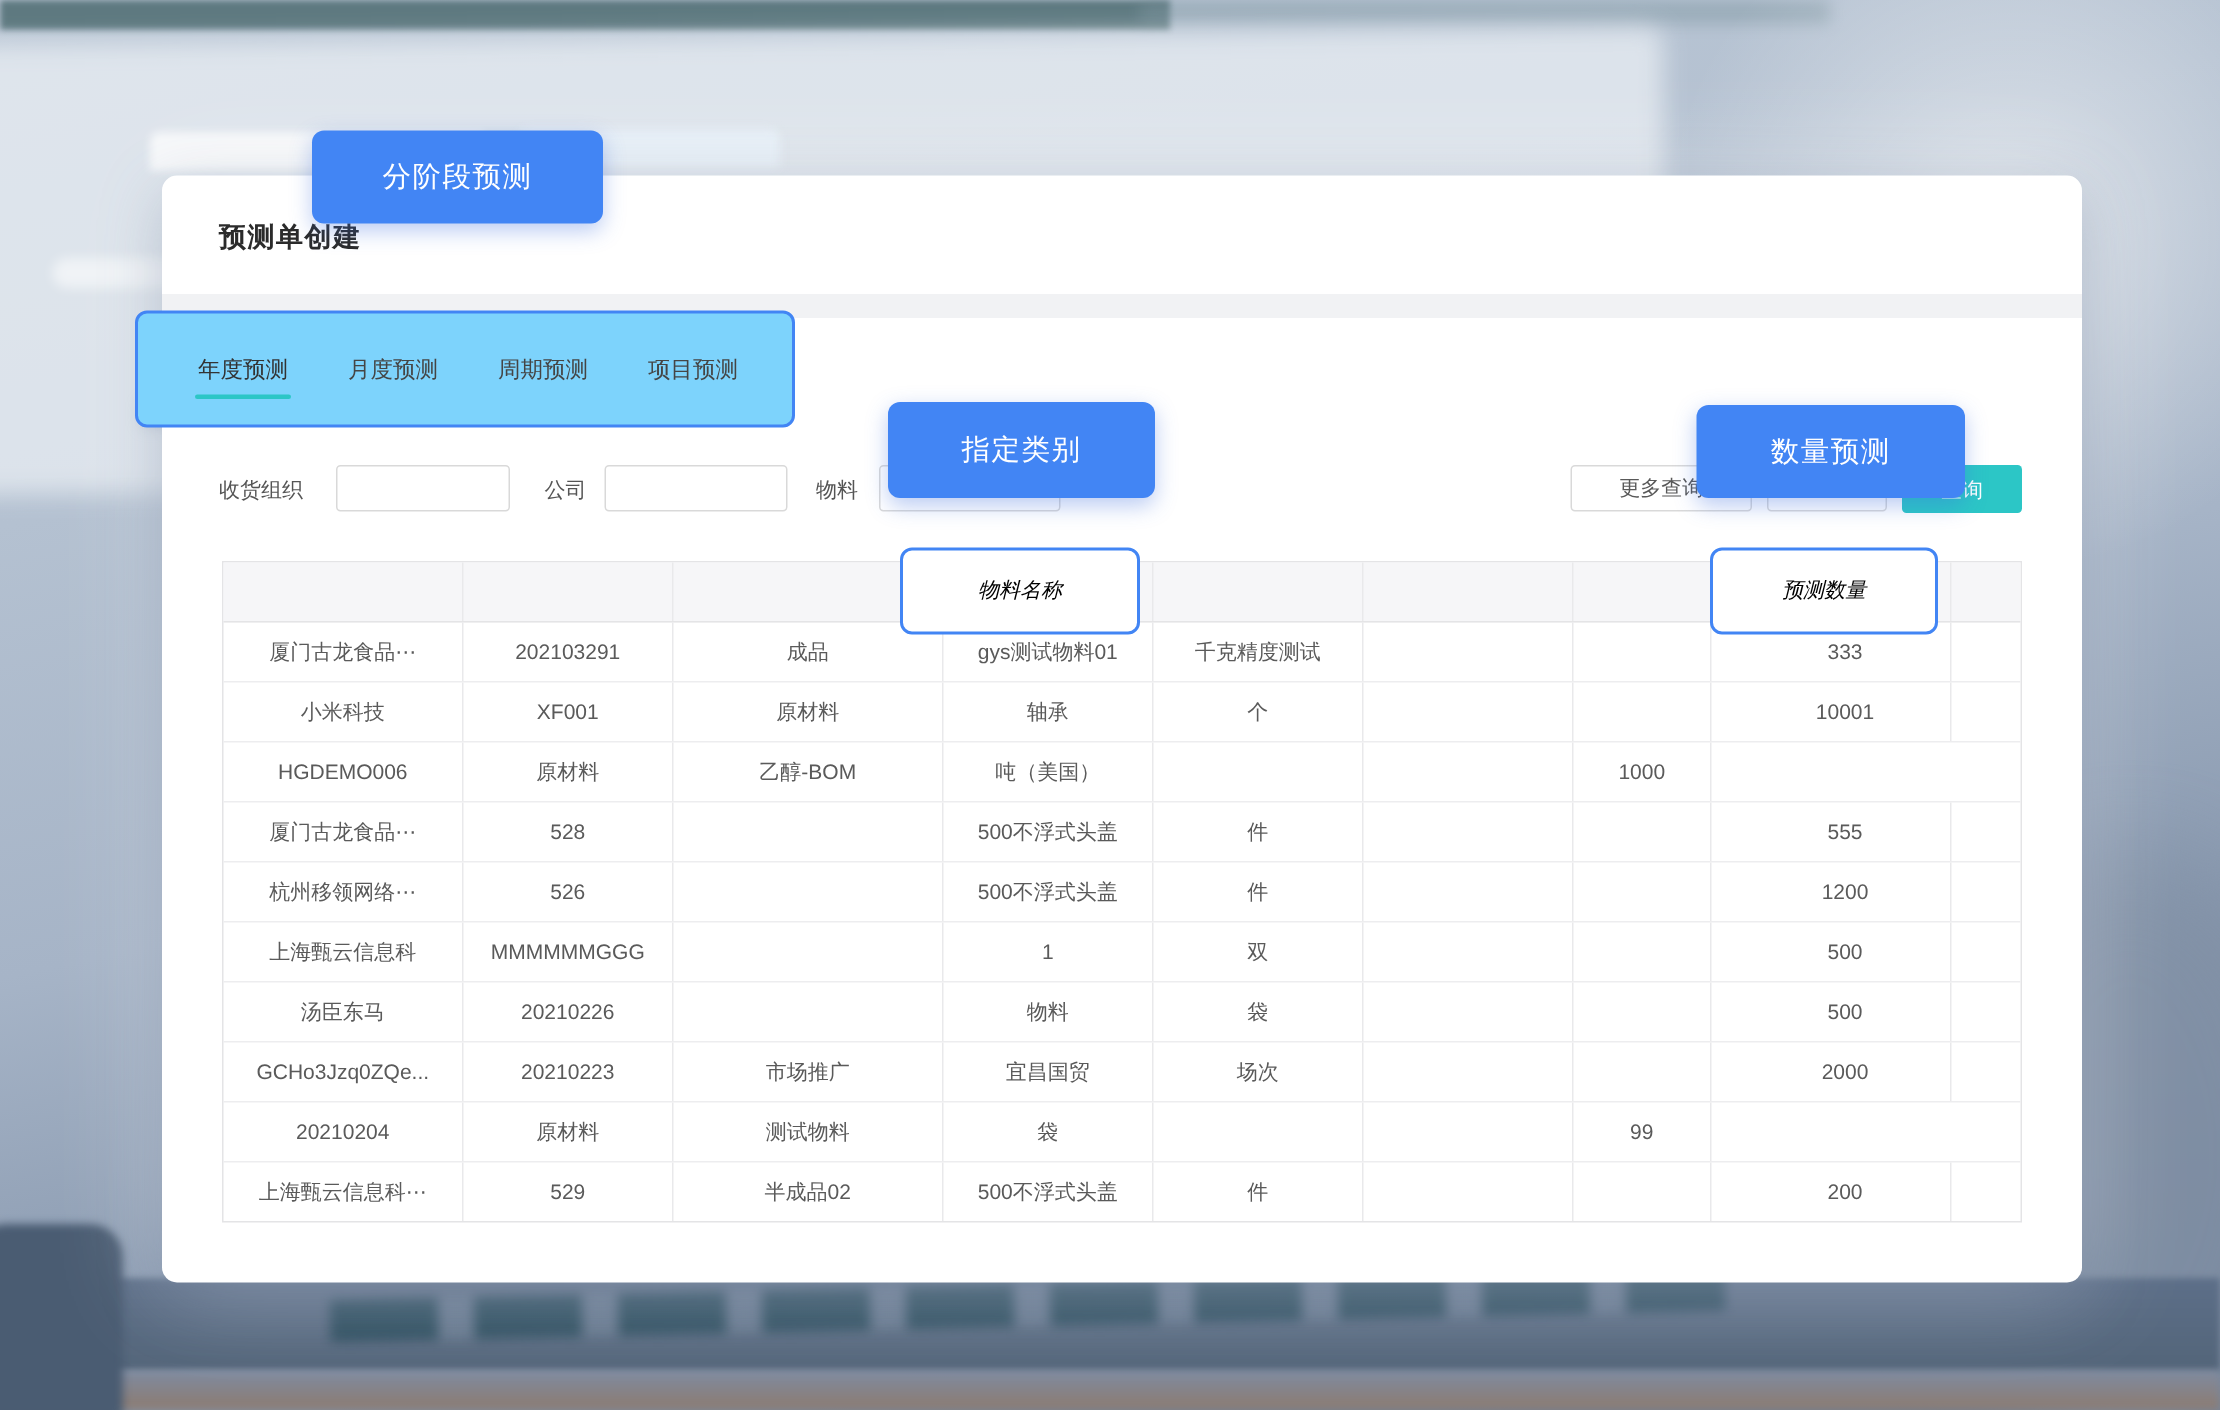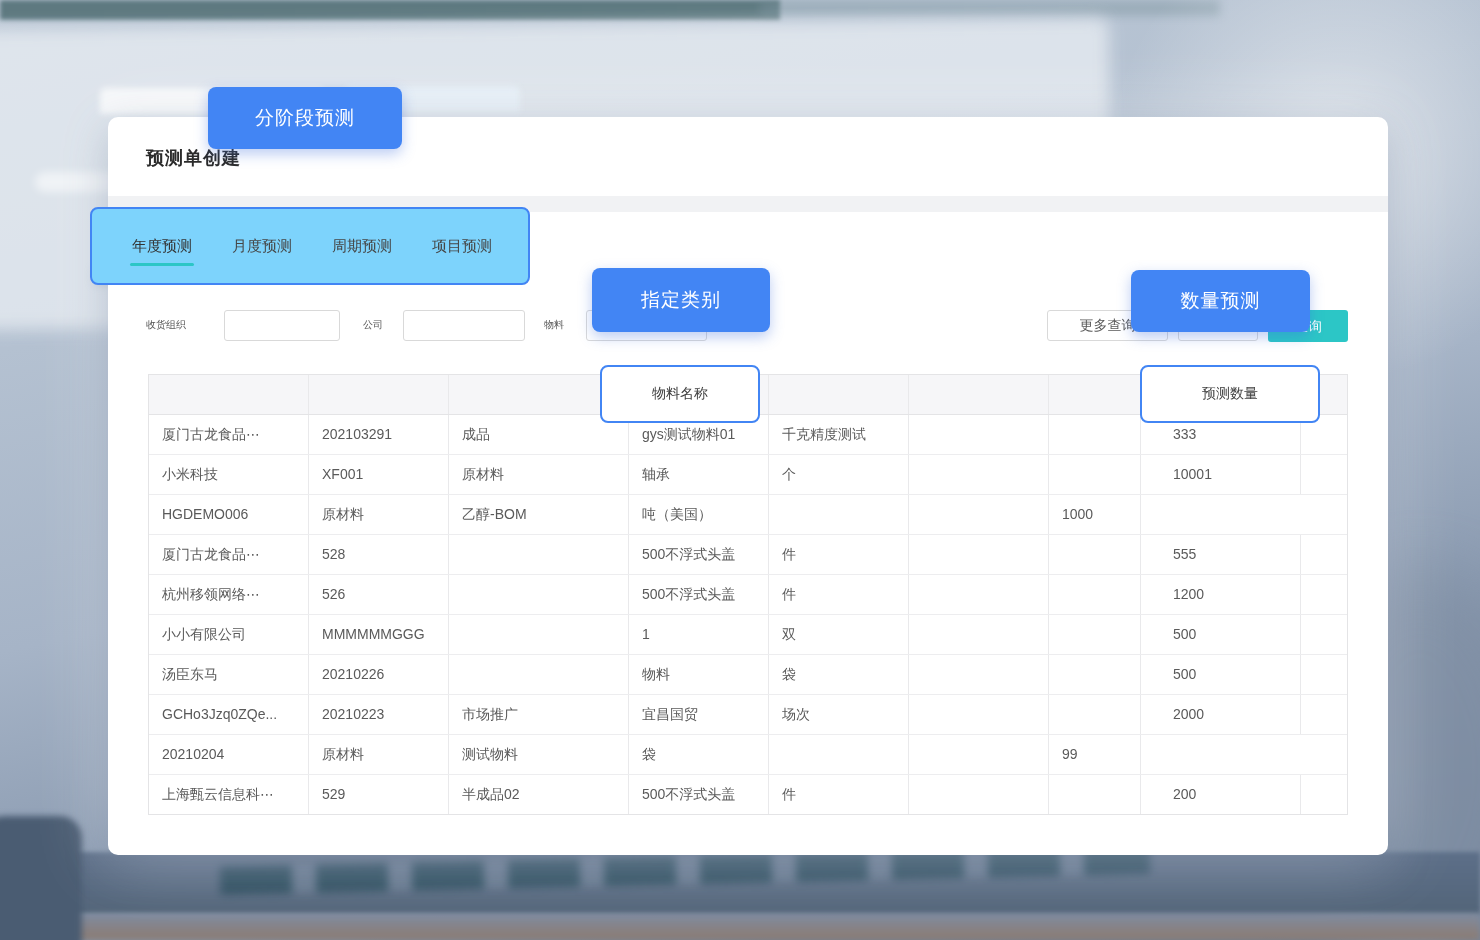--- a/index.html
+++ b/index.html
@@ -31,42 +31,42 @@
 
   
   .tabs-box{position:absolute;left:90px;top:207px;width:440px;height:78px;background:#7dd3fc;border:2px solid #4285f4;border-radius:8px;z-index:3;box-sizing:border-box;}
   .tabs{position:absolute;left:38px;top:28px;display:flex;gap:36px;}
   .tab{position:relative;font-size:15px;color:#454545;width:64px;text-align:center;cursor:pointer;}
   .tab .underline{display:none;}
   .tab.active{color:#333;}
   .tab.active .underline{display:block;position:absolute;left:0;top:26px;width:64px;height:3px;background:#2cc6c6;border-radius:2px;}
 
   
-  .flabel{position:absolute;font-size:10px;color:#555;z-index:2;}
+  .flabel{position:absolute;font-size:14px;color:#555;z-index:2;}
   .finput{position:absolute;height:31px;background:#fff;border:1px solid #d9d9d9;border-radius:3px;box-sizing:border-box;z-index:2;}
   .btn-more{position:absolute;left:1047px;top:310px;width:121px;height:31px;line-height:29px;text-align:center;background:#fff;border:1px solid #d9d9d9;border-radius:3px;font-size:14px;color:#595959;box-sizing:border-box;z-index:2;cursor:pointer;}
   .btn-query{position:absolute;left:1268px;top:310px;width:80px;height:32px;line-height:32px;text-align:center;background:#2cc6c6;color:#fff;font-size:14px;border-radius:3px;z-index:2;cursor:pointer;}
 
   
-  .table{position:absolute;left:148px;top:374px;width:1200px;z-index:2;border:1px solid #e4e4e6;box-sizing:border-box;background:#fff;}
+  .table{position:absolute;left:148px;top:374px;width:1200px;z-index:2;border:1px solid #e4e4e6;box-sizing:border-box;background:#fff;text-align:center;}
   .thead,.trow{display:grid;grid-template-columns:160px 140px 180px 140px 140px 140px 92px 160px 46px;}
   .thead{background:#f6f6f8;border-bottom:1px solid #e4e4e6;}
   .thcell{height:39px;line-height:39px;padding:0 13px;font-size:14px;color:#666;box-sizing:border-box;border-right:1px solid #e9e9eb;overflow:hidden;white-space:nowrap;}
   .thcell:last-child{border-right:none;}
   .trow{border-bottom:1px solid #ededef;}
   .trow:last-child{border-bottom:none;}
   .tcell{height:39px;line-height:39px;padding:0 13px;font-size:14px;color:#5a5a5a;box-sizing:border-box;border-right:1px solid #e9e9eb;overflow:hidden;white-space:nowrap;}
   .tcell:last-child{border-right:none;}
   .trow .tcell:nth-child(8){padding-left:32px;}
 
   
   .hl-box{position:absolute;background:#fff;border:2px solid #4285f4;border-radius:8px;box-sizing:border-box;z-index:4;
-          display:flex;align-items:center;justify-content:center;font-size:14px;color:#404040;}
+          display:flex;align-items:center;justify-content:center;font-size:14px;color:#000000;font-style:italic;}
   .hl-material{left:600px;top:365px;width:160px;height:58px;}
-  .hl-qty{left:1140px;top:365px;width:180px;height:58px;}
+  .hl-qty{left:1140px;top:365px;width:152px;height:58px;}
   .badge{position:absolute;background:#4285f4;border-radius:8px;color:#fff;display:flex;align-items:center;justify-content:center;
          font-size:19px;letter-spacing:1px;z-index:5;box-shadow:0 5px 14px rgba(60,110,220,.35);}
   .badge-phase{left:208px;top:87px;width:194px;height:62px;}
   .badge-category{left:592px;top:268px;width:178px;height:64px;}
   .badge-quantity{left:1131px;top:270px;width:179px;height:62px;}
 </style>
 </head>
 <body>
 
 <div id="stage">
@@ -202,21 +202,21 @@
           <div class="tcell"></div>
           <div class="tcell">500不浮式头盖</div>
           <div class="tcell">件</div>
           <div class="tcell"></div>
           <div class="tcell"></div>
           <div class="tcell">1200</div>
           <div class="tcell"></div>
         </div>
 
         <div class="trow">
-          <div class="tcell">小小有限公司</div>
+          <div class="tcell">上海甄云信息科</div>
           <div class="tcell">MMMMMMGGG</div>
           <div class="tcell"></div>
           <div class="tcell">1</div>
           <div class="tcell">双</div>
           <div class="tcell"></div>
           <div class="tcell"></div>
           <div class="tcell">500</div>
           <div class="tcell"></div>
         </div>
 

